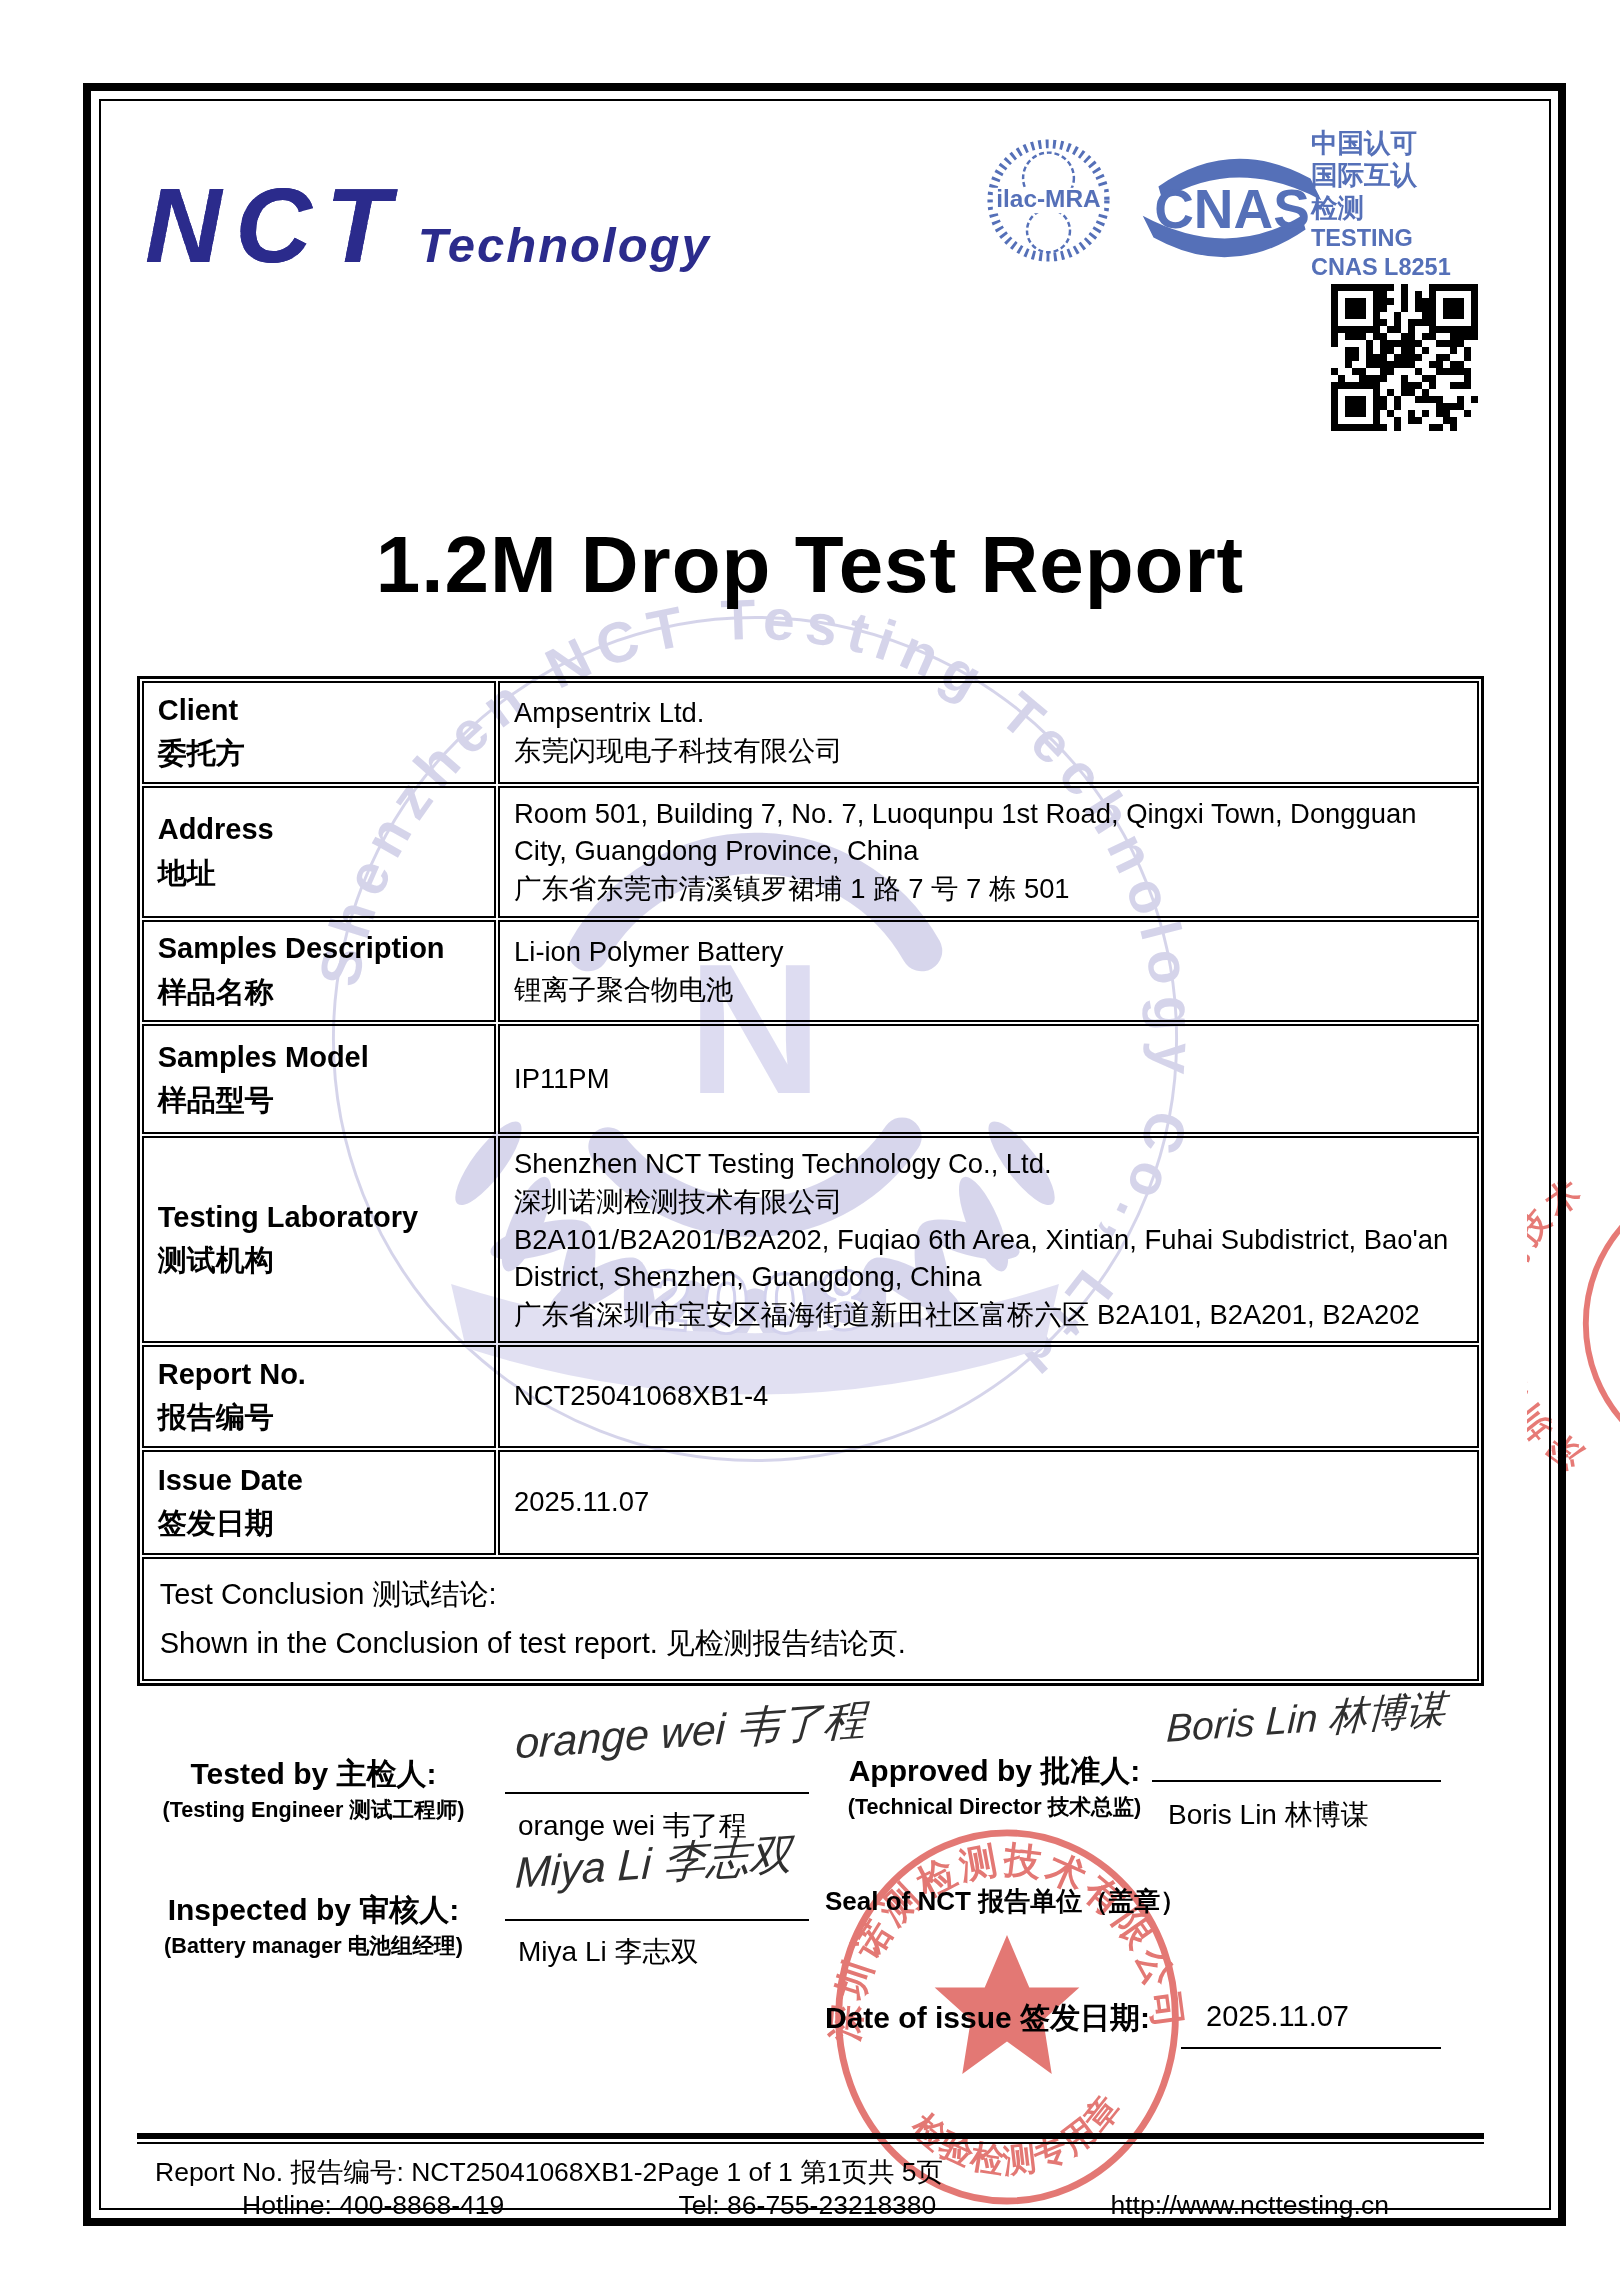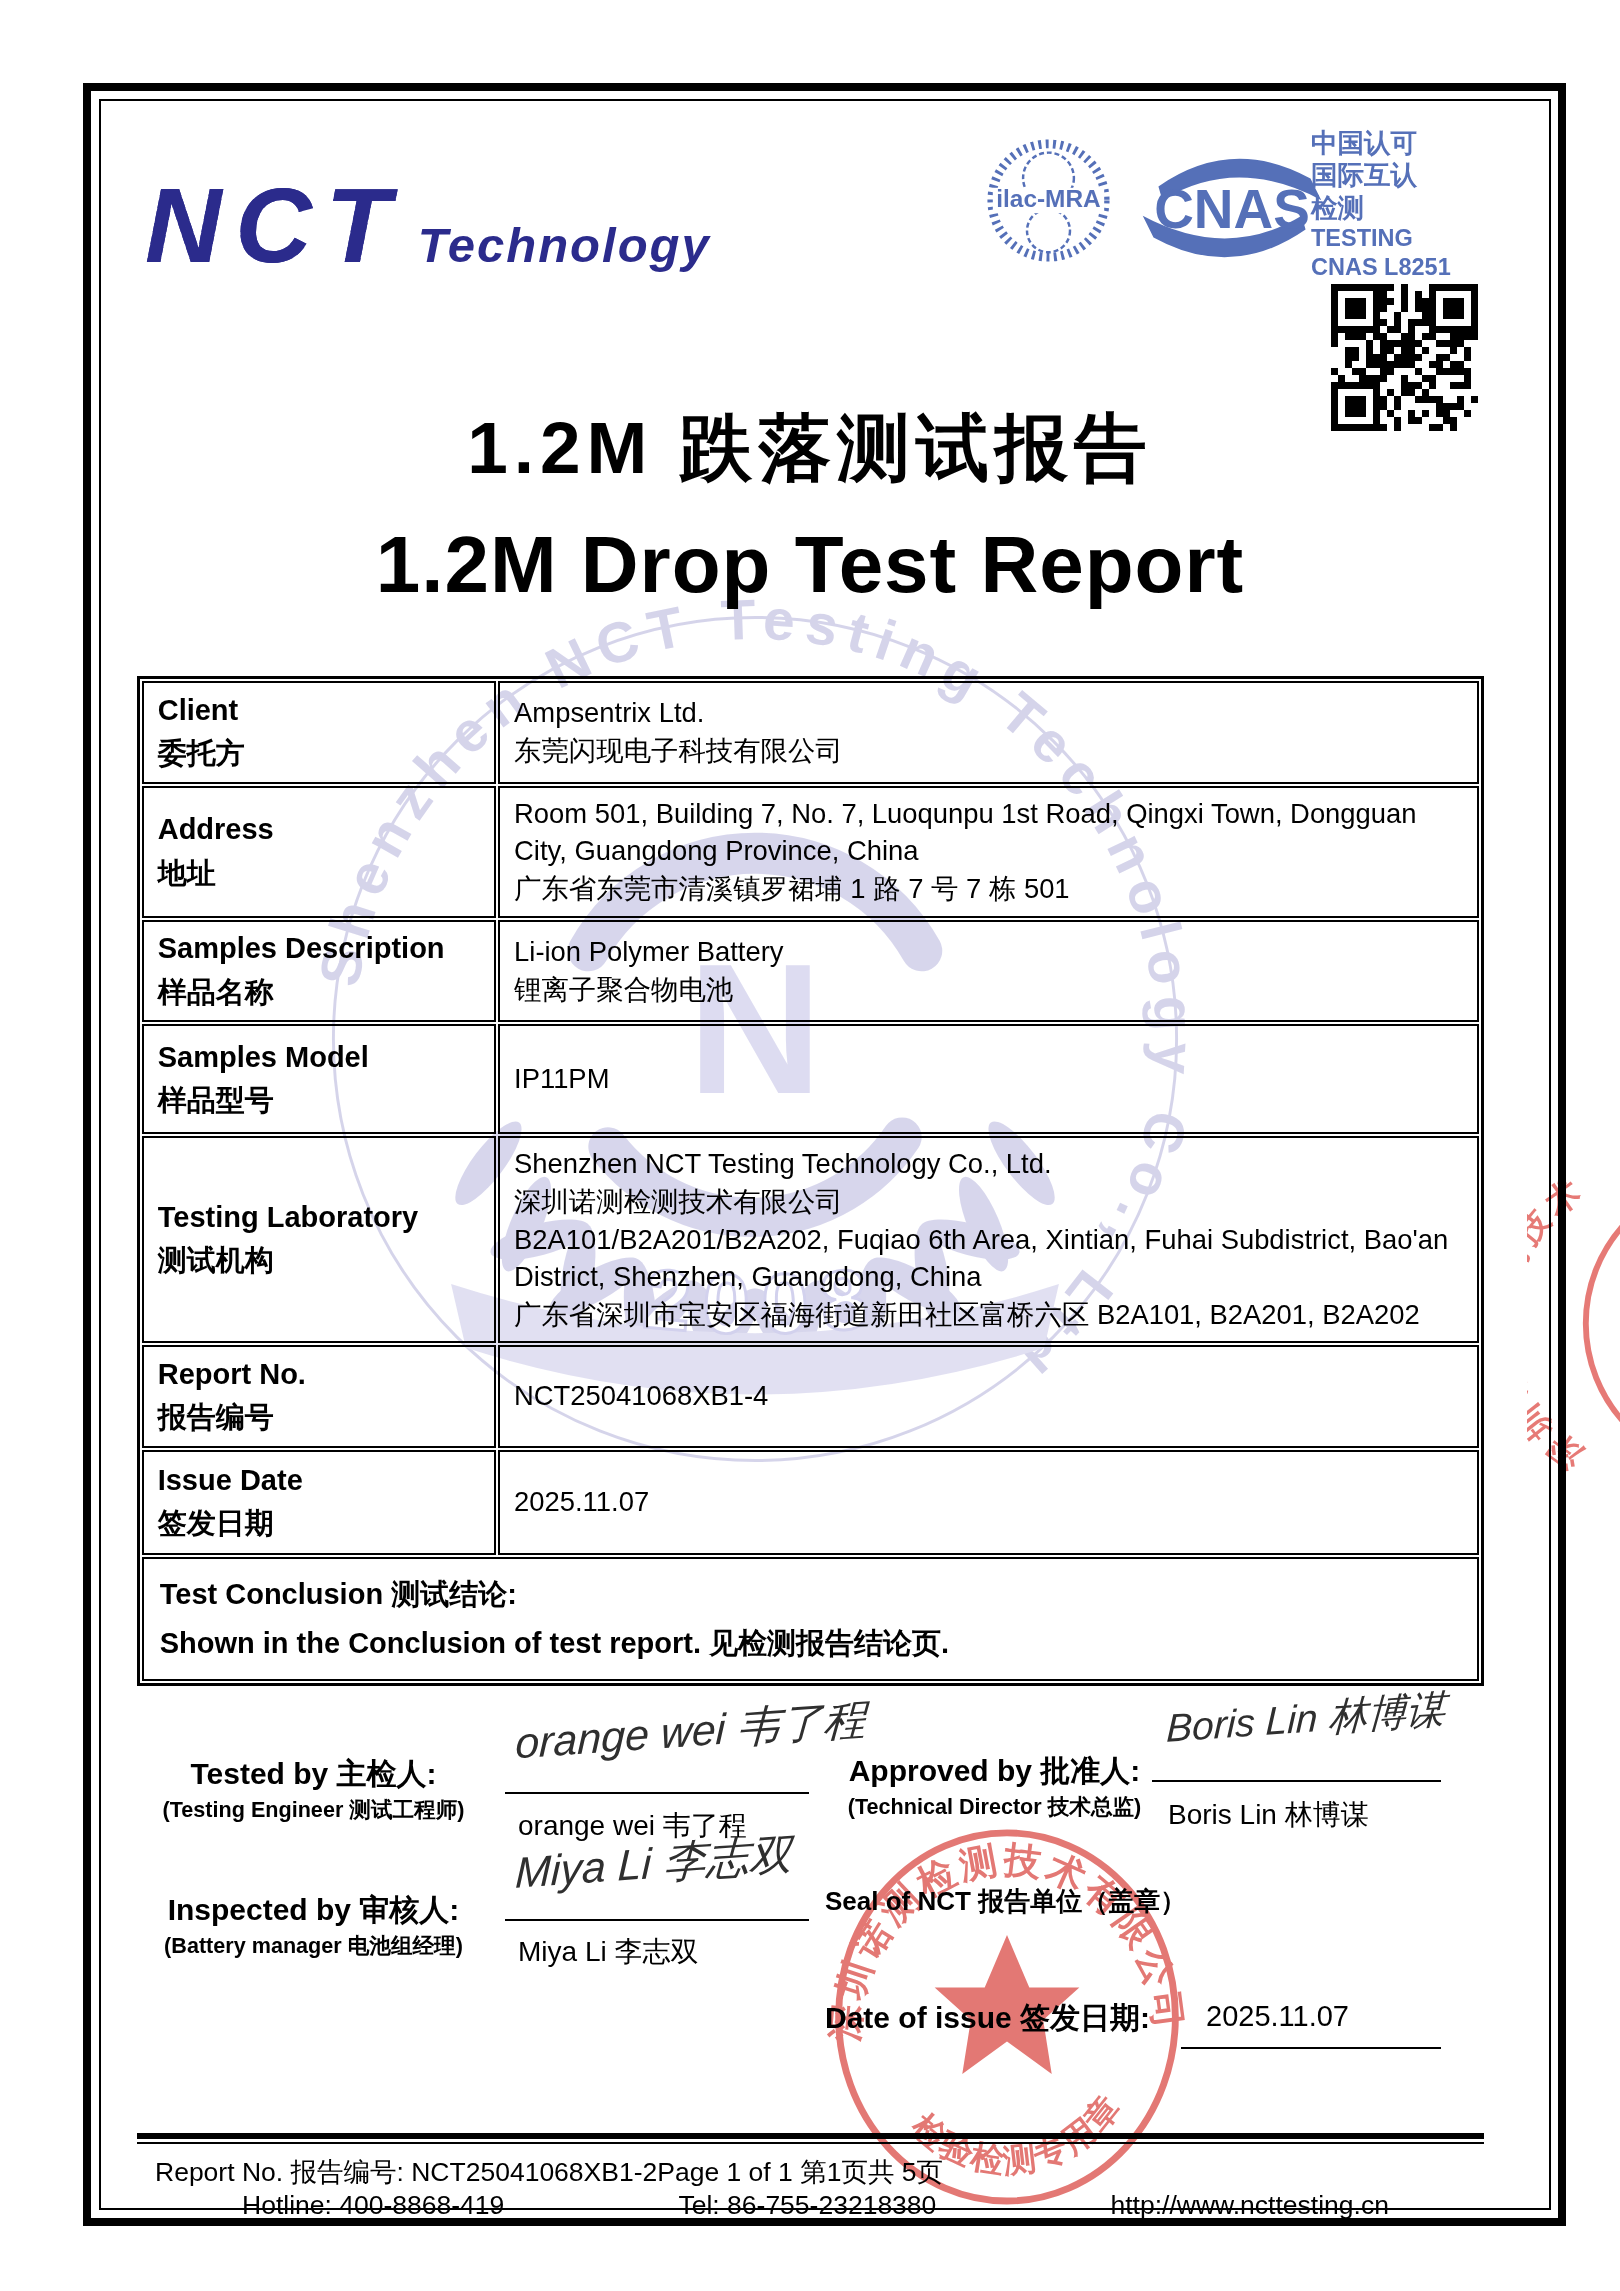--- a/index.html
+++ b/index.html
@@ -31,21 +31,21 @@
   .title-en{position:absolute;left:0;top:519px;width:1620px;text-align:center;z-index:3;
             font-size:80px;font-weight:bold;letter-spacing:1px;}
 
   
   .info-table{position:absolute;left:137px;top:676px;width:1347px;z-index:3;
               border-collapse:separate;border-spacing:2.9px;border:3.9px solid #000;}
   .info-table td{border:2px solid #000;padding:5.9px 13.7px;vertical-align:middle;}
   td.lbl{width:323px;font-weight:bold;font-size:29px;line-height:1.5;}
   td.val{font-size:27.4px;line-height:1.32;}
   .val div{margin:2px 0;}
-  .concl{font-weight:bold;font-size:29px;line-height:1.35;}
+  .concl{font-weight:normal;font-size:29px;line-height:1.35;}
   .concl div{margin:9.8px 2px;}
 
   
   .watermark{position:absolute;left:304px;top:588px;width:902px;height:902px;z-index:1;opacity:.55;}
 
   
   .side-stamp{position:absolute;left:1527px;top:1147px;width:196px;height:353px;z-index:5;
               opacity:.85;mix-blend-mode:multiply;}
 
   
@@ -298,21 +298,20 @@
         <rect x="2" y="2" width="3" height="3"></rect>
         <rect x="14" y="0" width="7" height="7"></rect>
         <rect x="15" y="1" width="5" height="5" fill="#fff"></rect>
         <rect x="16" y="2" width="3" height="3"></rect>
         <rect x="0" y="14" width="7" height="7"></rect>
         <rect x="1" y="15" width="5" height="5" fill="#fff"></rect>
         <rect x="2" y="16" width="3" height="3"></rect>
       </g>
     </svg>
 
-  <div class="title-zh">1.2M 跌落测试报告</div>
   <div class="title-en">1.2M Drop Test Report</div>
 
   <table class="info-table">
     <tbody>
         <tr>
       <td class="lbl" style="height:76px">
         <div>Client</div>
         <div>委托方</div>
       </td>
       <td class="val">

